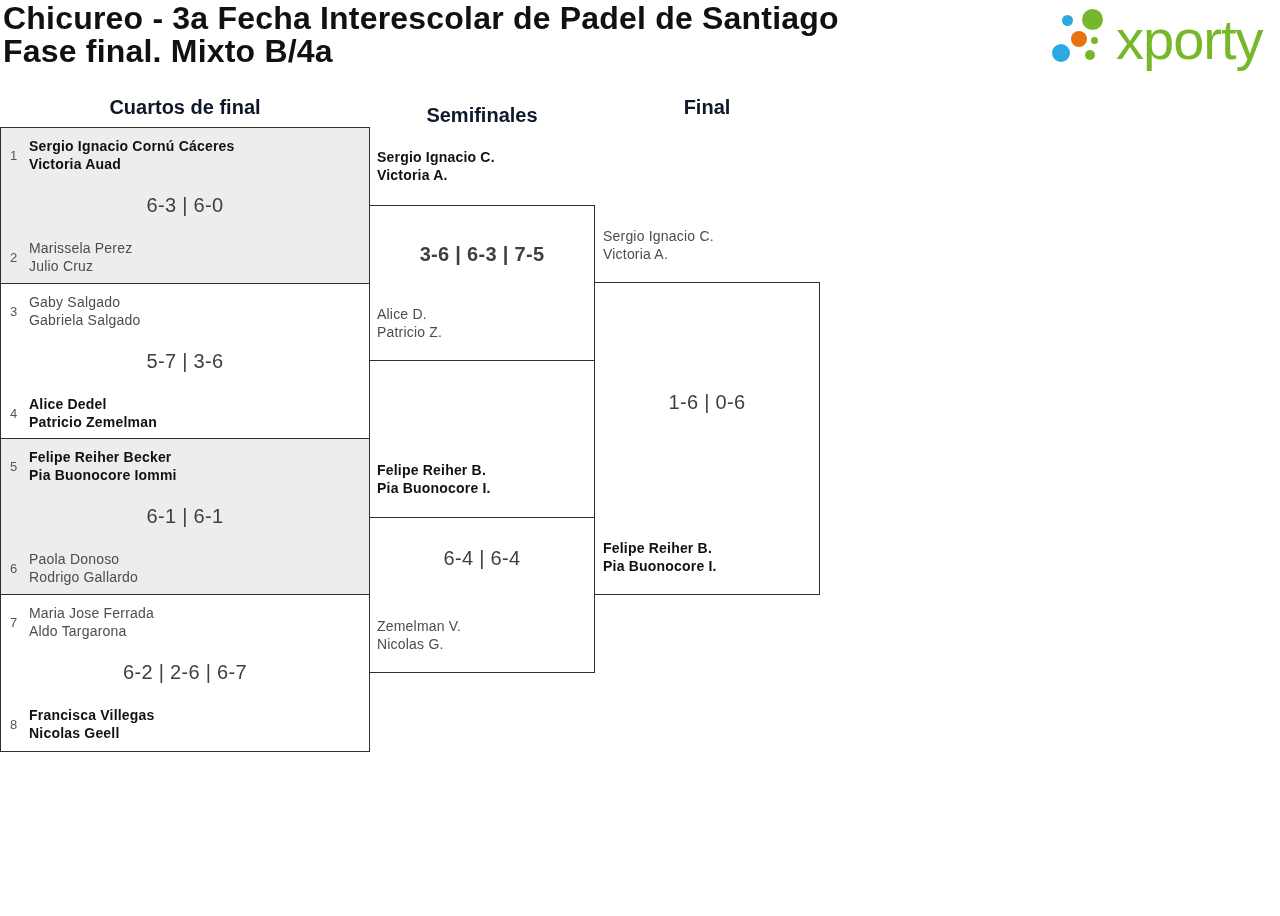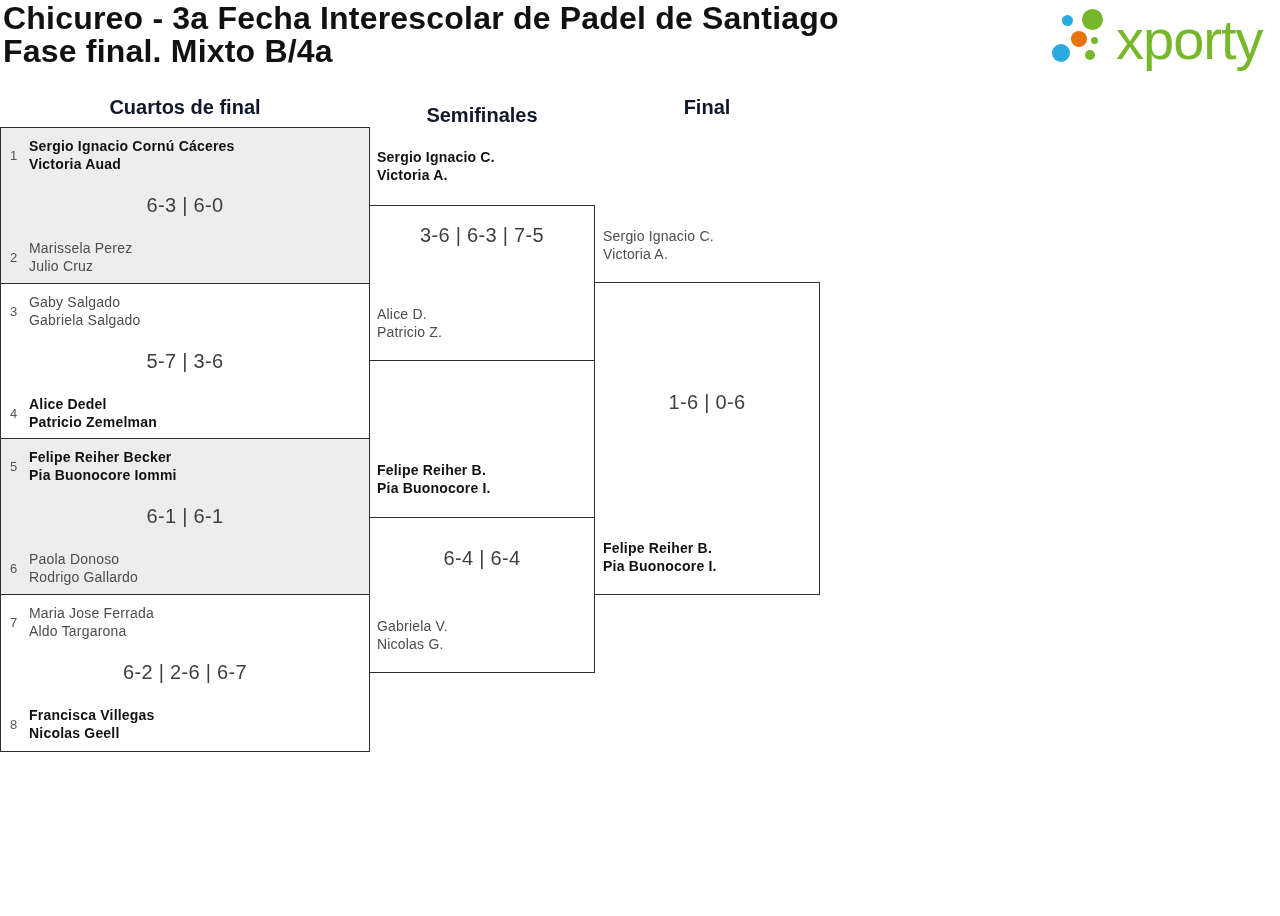--- a/index.html
+++ b/index.html
@@ -58,21 +58,21 @@
   .names{font-size:14px;line-height:18px;color:var(--loser-text,#4d4d4d);letter-spacing:.2px;}
   .names span{display:block;white-space:nowrap;}
   .names.winner{color:var(--winner-text,#111);font-weight:bold;}
 
   .score{
     position:absolute;text-align:center;
     font-size:20px;color:var(--score-text,#3f3f3f);letter-spacing:.3px;line-height:18px;
   }
   .qf .score{left:0;right:0;top:68px;}
   .score-float{width:226px;}
-  .sc-sf1{left:369px;top:226px;}
+  .sc-sf1{left:369px;top:245px;font-weight:bold;}
   .sc-sf2{left:369px;top:549px;}
   .sc-f  {left:594px;top:393px;}
 
   .name-float{position:absolute;}
   .nf-sf1-top{left:377px;top:148px;}
   .nf-sf1-bot{left:377px;top:305px;}
   .nf-sf2-top{left:377px;top:461px;}
   .nf-sf2-bot{left:377px;top:617px;}
   .nf-f-top  {left:603px;top:227px;}
   .nf-f-bot  {left:603px;top:539px;}
@@ -186,21 +186,21 @@
     <span>Alice D.</span>
     <span>Patricio Z.</span>
   </div>
 
   <div class="name-float nf-sf2-top names winner">
     <span>Felipe Reiher B.</span>
     <span>Pia Buonocore I.</span>
   </div>
   <div class="score score-float sc-sf2">6-4 | 6-4</div>
   <div class="name-float nf-sf2-bot names">
-    <span>Gabriela V.</span>
+    <span>Zemelman V.</span>
     <span>Nicolas G.</span>
   </div>
 
   <div class="name-float nf-f-top names">
     <span>Sergio Ignacio C.</span>
     <span>Victoria A.</span>
   </div>
   <div class="score score-float sc-f">1-6 | 0-6</div>
   <div class="name-float nf-f-bot names winner">
     <span>Felipe Reiher B.</span>

